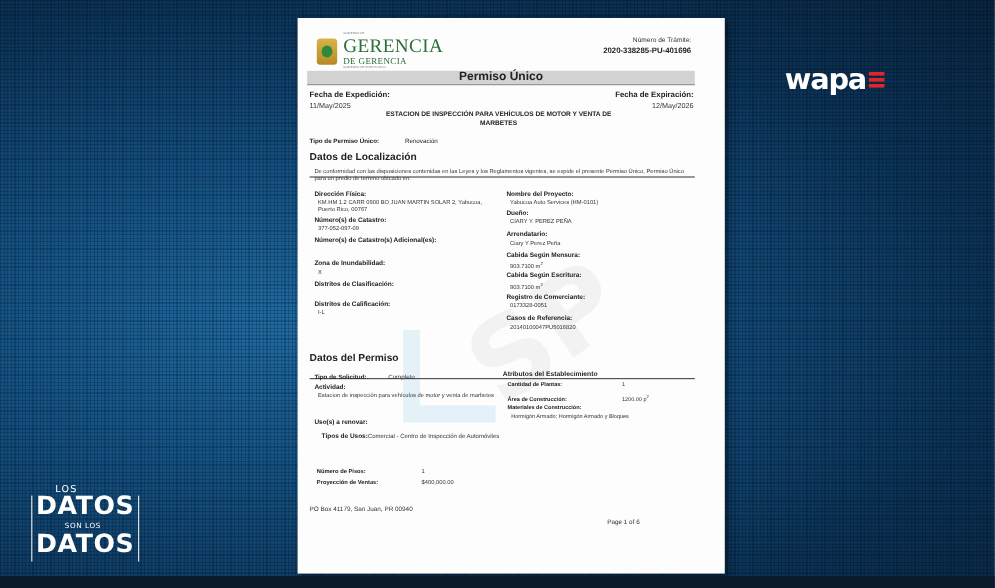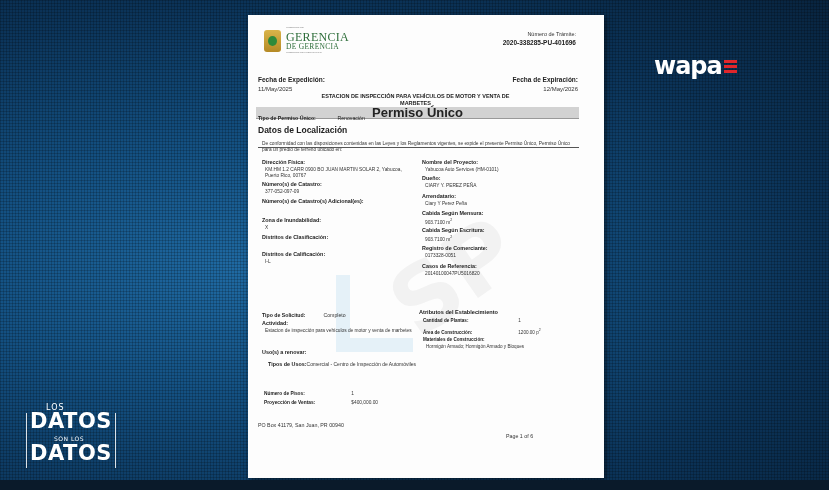--- a/index.html
+++ b/index.html
@@ -38,31 +38,31 @@
     width: 17px; height: 22px; border-radius: 3px;
     background: linear-gradient(#d9b44a, #b58a25);
     position: relative; margin-right: 5px;
   }
   .seal::after {
     content: ""; position: absolute; left: 4px; top: 6px; width: 9px; height: 10px;
     border-radius: 50%; background: #2e8a3a;
   }
   .logo-text { line-height: 1; }
   .logo-small { font-size: 2.5px; color: #888; margin-bottom: 1px; }
-  .logo-main { font-family: "Liberation Serif", serif; font-size: 12px; color: #2e6e3a; letter-spacing: 0.3px; }
+  .logo-main { font-family: "Liberation Serif", serif; font-size: 16px; color: #2e6e3a; letter-spacing: 0.3px; }
   .logo-sub { font-family: "Liberation Serif", serif; font-size: 7.5px; color: #2e6e3a; letter-spacing: 0.3px; }
   .logo-tag { font-size: 2.5px; color: #888; margin-top: 2px; }
   .tramite { position: absolute; right: 28px; top: 16px; text-align: right; }
   .tramite-label { font-size: 5.5px; color: #333; }
   .tramite-value { font-size: 6.5px; font-weight: bold; margin-top: 2px; }
 
   .title-bar {
     position: absolute; left: 8px; right: 25px; top: 44px; height: 12px;
     background: #d2d2d2; border-bottom: 1px solid #999;
-    text-align: center; font-size: 13px; font-weight: bold; line-height: 12px; margin-top: 48px;
+    text-align: center; font-size: 10px; font-weight: bold; line-height: 12px;
   }
   .fecha-exp { position: absolute; left: 10px; top: 61px; font-size: 6.5px; }
   .fecha-exp .lbl, .fecha-venc .lbl { font-weight: bold; }
   .fecha-exp .val, .fecha-venc .val { margin-top: 3px; font-size: 6px; color: #333; }
   .fecha-venc { position: absolute; right: 26px; top: 61px; font-size: 6.5px; text-align: right; }
   .proyecto-title {
     position: absolute; left: 60px; width: 215px; top: 78px;
     text-align: center; font-size: 5.5px; font-weight: bold; line-height: 7px;
   }
   .tipo-permiso { position: absolute; left: 10px; top: 100px; font-size: 5.2px; }
@@ -203,20 +203,21 @@
   </div>
   <div class="fld col-r" style="top:230px;">
     <div class="lbl">Registro de Comerciante:</div>
     <div class="val">0173328-0051</div>
   </div>
   <div class="fld col-r" style="top:248px;">
     <div class="lbl">Casos de Referencia:</div>
     <div class="val">2014010004​7PU5016820</div>
   </div>
 
+  <div class="section-h" style="top:278px;">Datos del Permiso</div>
 
   <div class="row-inline" style="left:14px; top:297px;">
     <span class="lbl" style="width:60px;">Tipo de Solicitud:</span>
     <span class="val">Completo</span>
   </div>
   <div class="fld" style="left:14px; top:305px; width:158px;">
     <div class="lbl">Actividad:</div>
     <div class="val">Estacion de inspección para vehículos de motor y venta de marbetes</div>
   </div>
   <div class="fld" style="left:14px; top:334px;">

